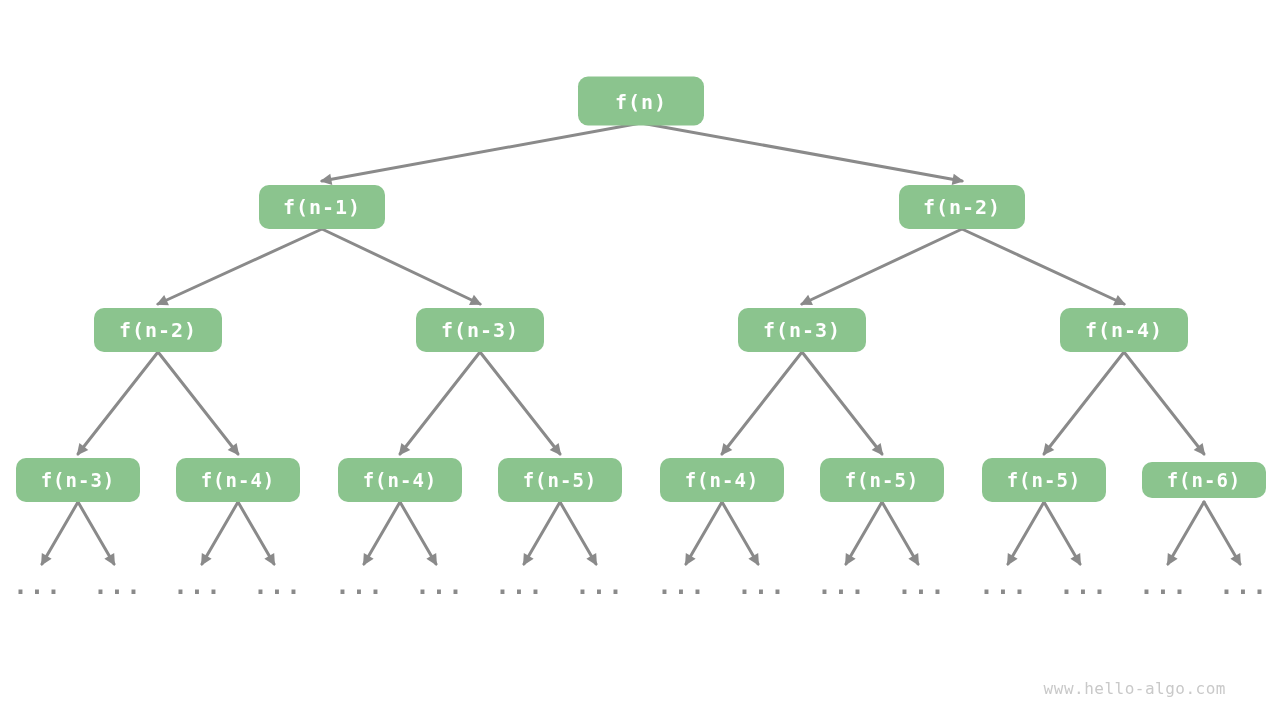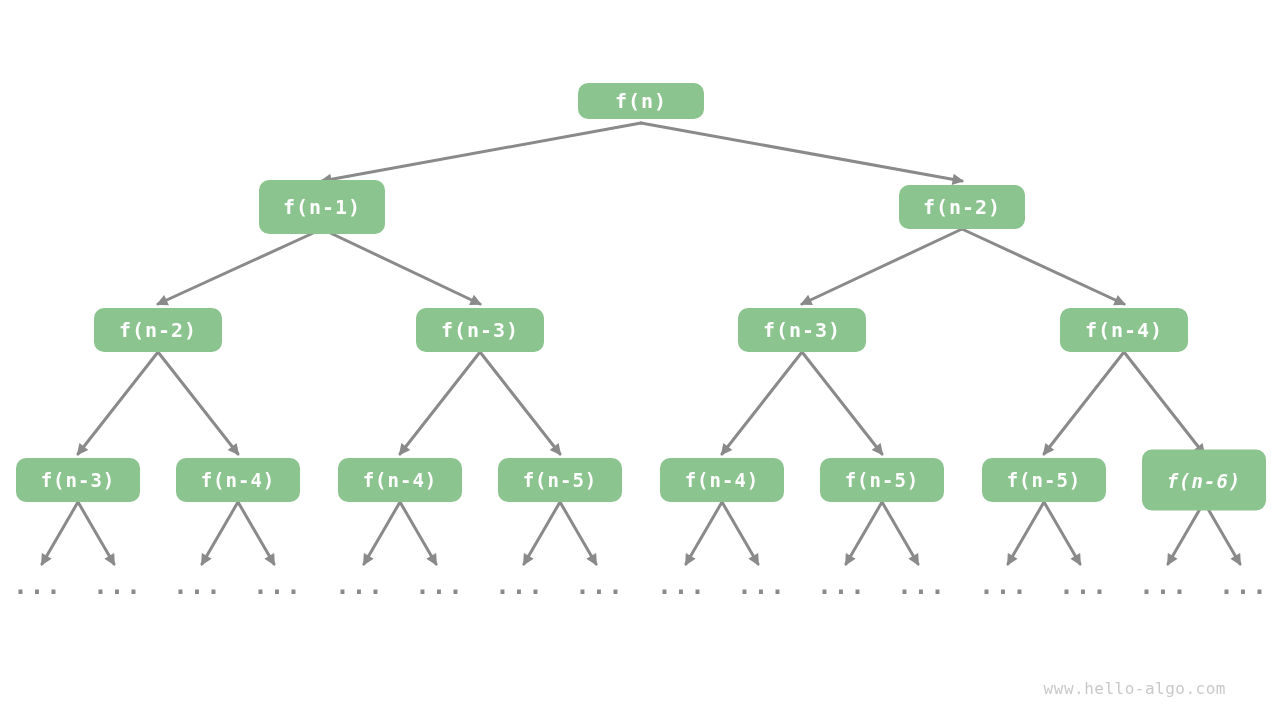--- a/index.html
+++ b/index.html
@@ -98,35 +98,35 @@
         <line x1="882" y1="502" x2="846" y2="564" marker-end="url(#arrow)"></line>
         <line x1="882" y1="502" x2="918" y2="564" marker-end="url(#arrow)"></line>
         <line x1="1044" y1="502" x2="1008" y2="564" marker-end="url(#arrow)"></line>
         <line x1="1044" y1="502" x2="1080" y2="564" marker-end="url(#arrow)"></line>
         <line x1="1204" y1="502" x2="1168" y2="564" marker-end="url(#arrow)"></line>
         <line x1="1204" y1="502" x2="1240" y2="564" marker-end="url(#arrow)"></line>
       </g>
   </svg>
 
   <div id="nodes">
-      <div class="node" style="left: 641px; top: 101px; width: 126px; height: 36px;">f(n)</div>
-      <div class="node" style="left: 322px; top: 207px; width: 126px; height: 54px;">f(n-1)</div>
+      <div class="node" style="left: 641px; top: 101px; width: 126px; height: 49px;">f(n)</div>
+      <div class="node" style="left: 322px; top: 207px; width: 126px; height: 44px;">f(n-1)</div>
       <div class="node" style="left: 962px; top: 207px; width: 126px; height: 44px;">f(n-2)</div>
       <div class="node" style="left: 158px; top: 330px; width: 128px; height: 44px;">f(n-2)</div>
       <div class="node" style="left: 480px; top: 330px; width: 128px; height: 44px;">f(n-3)</div>
       <div class="node" style="left: 802px; top: 330px; width: 128px; height: 44px;">f(n-3)</div>
       <div class="node" style="left: 1124px; top: 330px; width: 128px; height: 44px;">f(n-4)</div>
       <div class="node leaf" style="left: 78px; top: 480px; width: 124px; height: 44px;">f(n-3)</div>
       <div class="node leaf" style="left: 238px; top: 480px; width: 124px; height: 44px;">f(n-4)</div>
       <div class="node leaf" style="left: 400px; top: 480px; width: 124px; height: 44px;">f(n-4)</div>
       <div class="node leaf" style="left: 560px; top: 480px; width: 124px; height: 44px;">f(n-5)</div>
       <div class="node leaf" style="left: 722px; top: 480px; width: 124px; height: 44px;">f(n-4)</div>
       <div class="node leaf" style="left: 882px; top: 480px; width: 124px; height: 44px;">f(n-5)</div>
       <div class="node leaf" style="left: 1044px; top: 480px; width: 124px; height: 44px;">f(n-5)</div>
-      <div class="node leaf" style="left: 1204px; top: 480px; width: 124px; height: 61px; font-style: italic;">f(n-6)</div>
+      <div class="node leaf" style="left: 1204px; top: 480px; width: 124px; height: 36px;">f(n-6)</div>
       <div class="dots" style="left: 38px; top: 586px;">...</div>
       <div class="dots" style="left: 118px; top: 586px;">...</div>
       <div class="dots" style="left: 198px; top: 586px;">...</div>
       <div class="dots" style="left: 278px; top: 586px;">...</div>
       <div class="dots" style="left: 360px; top: 586px;">...</div>
       <div class="dots" style="left: 440px; top: 586px;">...</div>
       <div class="dots" style="left: 520px; top: 586px;">...</div>
       <div class="dots" style="left: 600px; top: 586px;">...</div>
       <div class="dots" style="left: 682px; top: 586px;">...</div>
       <div class="dots" style="left: 762px; top: 586px;">...</div>

